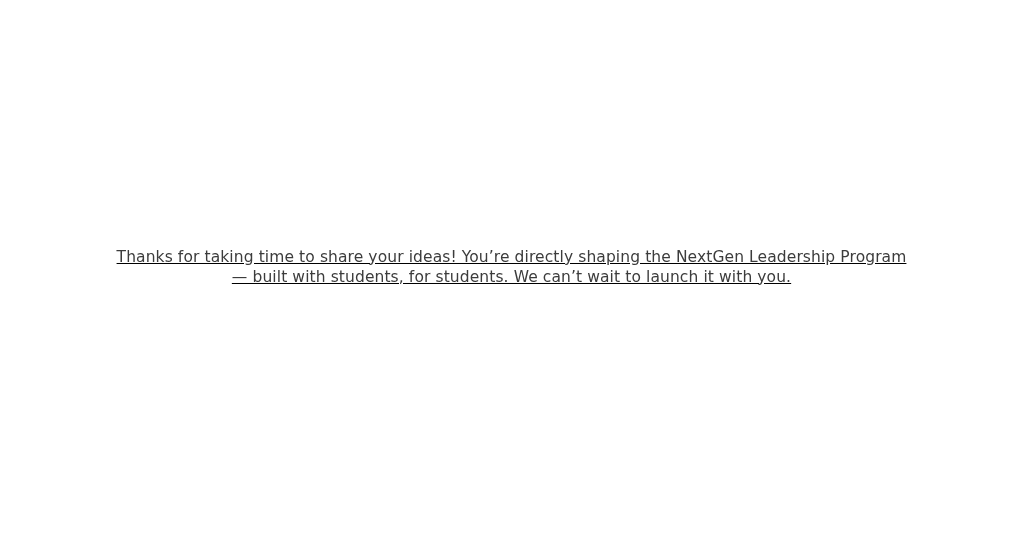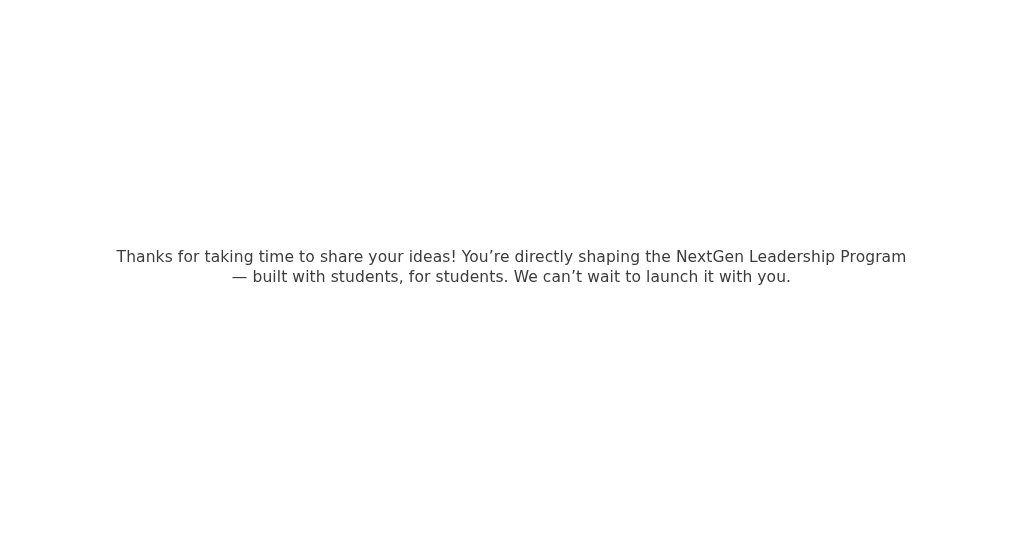--- a/index.html
+++ b/index.html
@@ -23,20 +23,21 @@
     position: absolute;
     left: 0;
     top: 0;
     width: 1023px;
     height: 533px;
     display: flex;
     align-items: center;
     justify-content: center;
     box-sizing: border-box;
     padding: 12px 90px;
+    text-decoration: underline;
   }
   .message-text {
     font-size: 15.5px;
     line-height: 20px;
     color: #3c3c3c;
     text-align: center;
     max-width: 800px;
     letter-spacing: 0.1px;
     font-weight: 400;
   }

